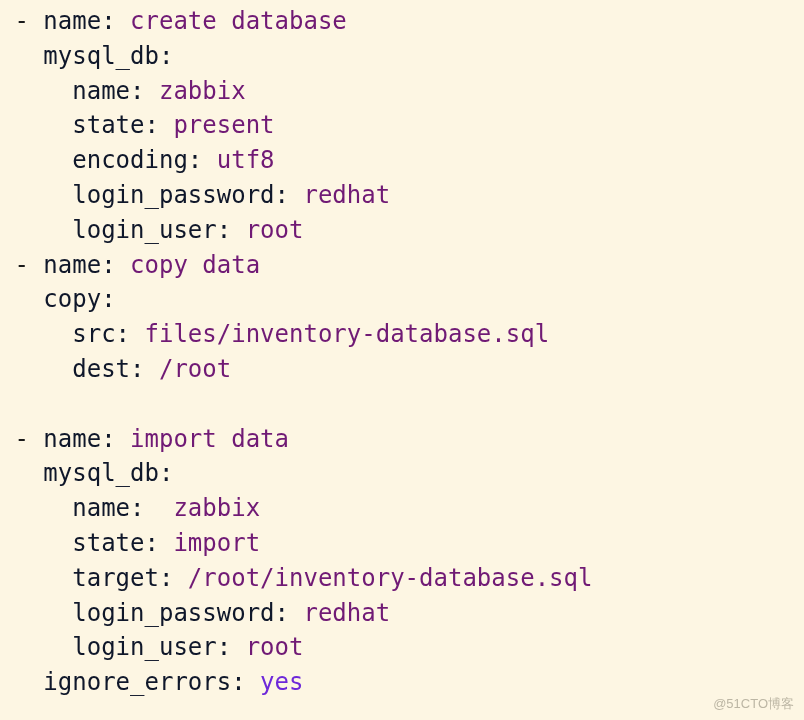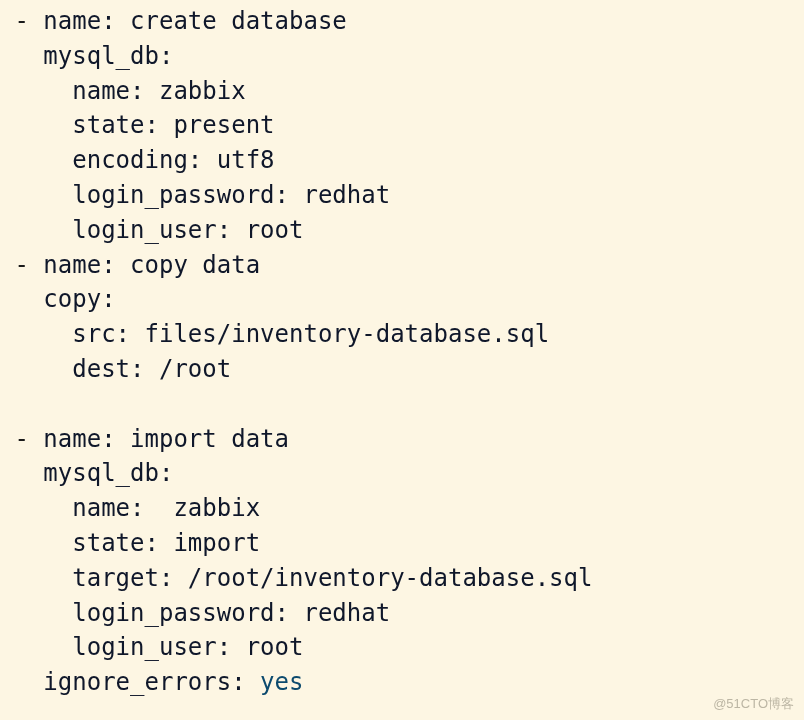--- a/index.html
+++ b/index.html
@@ -19,24 +19,24 @@
       white-space: pre;
       padding: 4px 0 0 0;
     }
     .dash {
       color: #1a1a1a;
     }
     .key {
       color: #0f172a;
     }
     .value {
-      color: #0f172a;
+      color: #701a75;
     }
     .bool-val {
-      color: #0c4a6e;
+      color: #6d28d9;
     }
     .watermark {
       position: absolute;
       bottom: 6px;
       right: 10px;
       font-size: 13px;
       color: #bcb6a4;
       font-family: Arial, sans-serif;
       text-align: right;
     }

